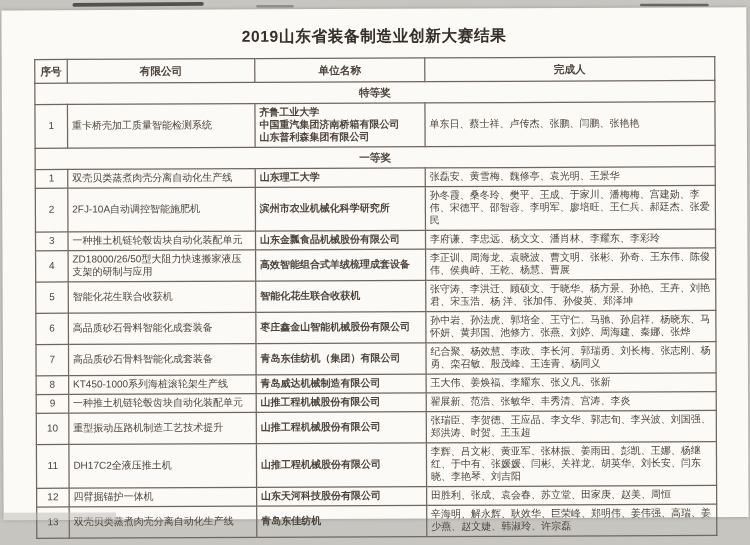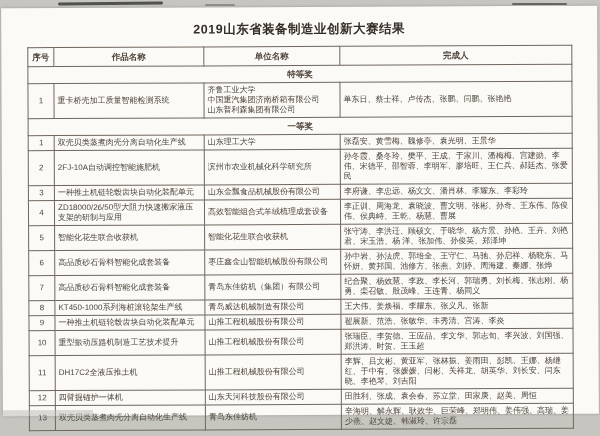--- a/index.html
+++ b/index.html
@@ -41,21 +41,21 @@
     padding:2px 3px;
     vertical-align:middle;
     word-break:break-all;
   }
   th{font-weight:bold;text-align:center;font-size:8.5px;padding:4px 2px !important;}
   col.c-no{width:26px;}
   col.c-work{width:150px;}
   col.c-unit{width:136px;}
   col.c-people{width:232px;}
   td.no{text-align:center;}
-  td.unit{white-space:pre-line;}
+  td.unit{white-space:pre-line;font-weight:bold;}
   tr.section-row td{
     text-align:center;
     font-weight:bold;
     font-size:8.5px;
     padding:3px 2px;
   }
   .smudge{position:absolute;background:#b9b8b3;opacity:.5;}
   .smudge-bl{left:0;bottom:0;width:90px;height:6px;}
 </style>
 </head>
@@ -71,21 +71,21 @@
   <table class="results">
     <colgroup>
       <col class="c-no">
         <col class="c-work">
         <col class="c-unit">
         <col class="c-people">
     </colgroup>
     <thead>
       <tr>
         <th>序号</th>
-        <th>作品名称</th>
+        <th>有限公司</th>
         <th>单位名称</th>
         <th>完成人</th>
       </tr>
     </thead>
     <tbody>
         <tr class="section-row">
           <td colspan="4">特等奖</td>
         </tr>
         <tr>
           <td class="no">1</td>

